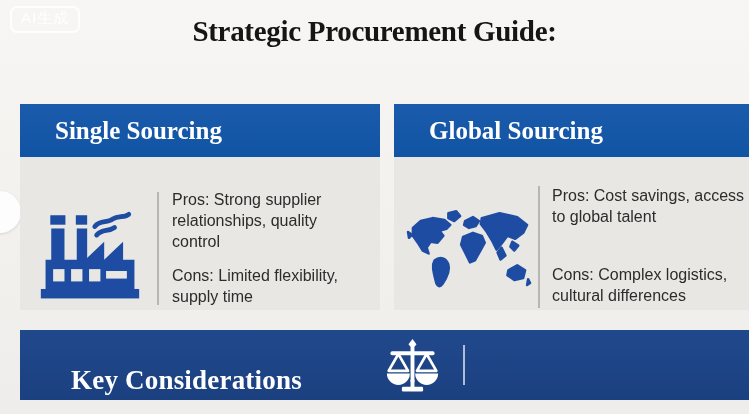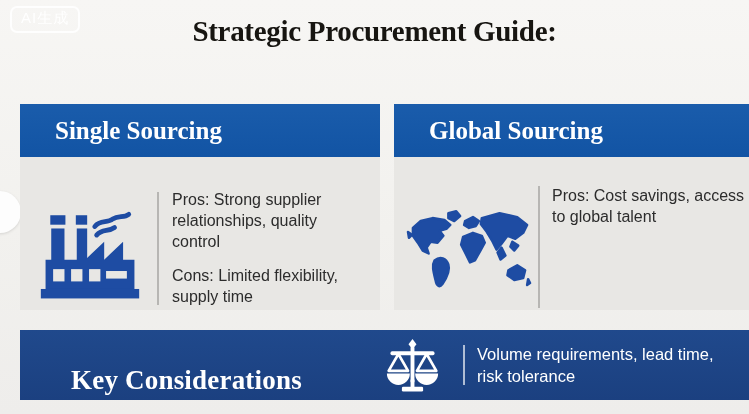--- a/index.html
+++ b/index.html
@@ -140,20 +140,21 @@
             <path d="M97 40 L101 48 L96 52 L93 45 Z"></path>
             <path d="M108 34 L114 38 L110 43 L106 39 Z"></path>
             <path d="M104 63 L113 58 L121 63 L119 71 L110 73 L103 68 Z"></path>
             <path d="M124 72 L126 76 L123 78 Z"></path>
           </g>
         </svg>
       </span>
       <div class="vdivider vd-right"></div>
       <div class="copy copy-right">
         <p class="pros">Pros: Cost savings, access to global talent</p>
+        <p class="cons">Cons: Complex logistics, cultural differences</p>
       </div>
     </div>
   </section>
 
   <footer class="kc-bar">
     <h2 class="kc-title">Key Considerations</h2>
     <span class="icon-scales">
       <svg viewBox="0 0 60 62" width="53" height="55">
         <g fill="#ffffff">
           <path d="M30 1 L34.5 7 L30 13 L25.5 7 Z"></path>
@@ -164,16 +165,15 @@
           <rect x="27.8" y="47" width="4.4" height="9"></rect>
           <rect x="18" y="55" width="24" height="5.5" rx="1.5"></rect>
         </g>
         <g fill="none" stroke="#ffffff" stroke-width="3" stroke-linejoin="round">
           <path d="M14 18 L25 37 L3 37 Z"></path>
           <path d="M46 18 L57 37 L35 37 Z"></path>
         </g>
       </svg>
     </span>
     <div class="kc-divider"></div>
-    <p class="kc-text">Volume requirements, lead time, risk tolerance</p>
   </footer>
 
 </div>
 
 </body></html>

